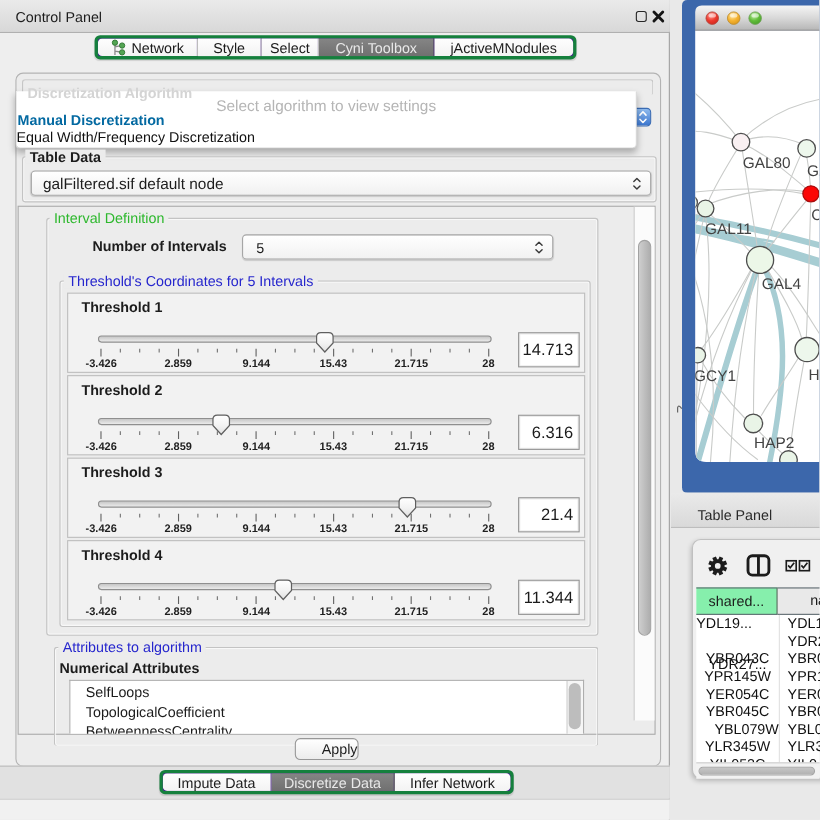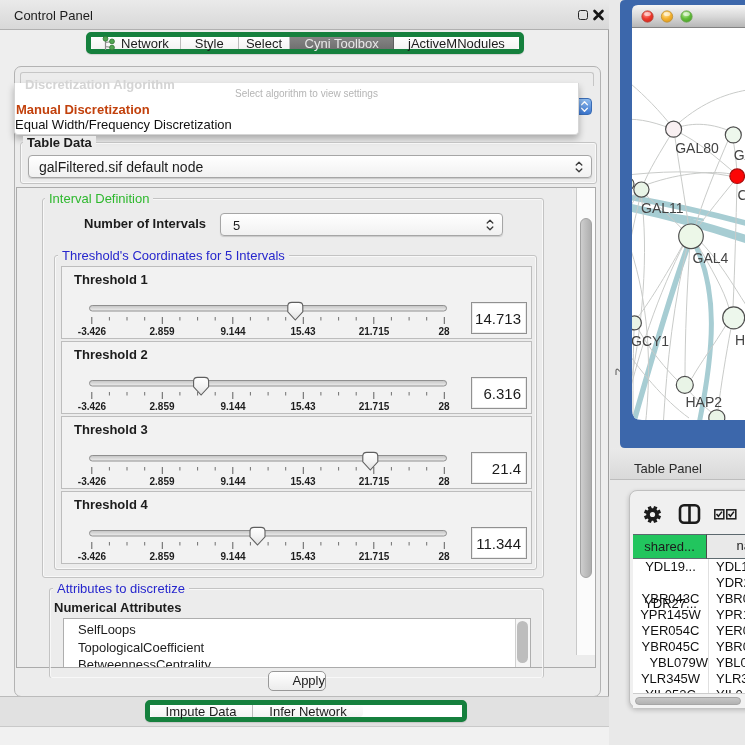--- a/index.html
+++ b/index.html
@@ -6,21 +6,21 @@
 .abs {position:absolute}
 .bold13 {font-weight:bold;font-size:13px}
 .tick {font-weight:bold;font-size:10px;color:#1e1e1e}
 .block {background:#f2f2f2;border:1px solid #bdbdbd}
 .vbox {background:#fff;border:1px solid #919191;box-shadow:inset 0 0 0 1px #ececec;
   font-size:15px;color:#1b1b1b;display:flex;align-items:center;justify-content:flex-end;padding-right:5px}
 .combo {background:linear-gradient(#ffffff,#f1f1f1);border:1px solid #a6a6a6;border-radius:4px;
   box-shadow:0 1px 1px rgba(0,0,0,0.15)}
 .etched {border:1px solid #c3c3c3;border-radius:3px;box-shadow:inset 0 0 0 1px rgba(255,255,255,0.65)}
 .gtitle {background:#ececec;padding:0 4px;line-height:13px}
-.tabbar {background:#ffffff;border:5px solid #15803d;border-radius:5px;display:flex;
+.tabbar {background:#4c1d95;border:3px solid #15803d;border-radius:5px;display:flex;
   box-shadow:0 1px 1px rgba(0,0,0,0.12)}
 .seg {height:100%;display:flex;align-items:center;justify-content:center;
   border-right:1px solid #bcbcbc;background:linear-gradient(#fefefe,#f3f3f3);color:#1b1b1b}
 .seg:first-child {border-radius:4px 0 0 4px}
 .seg:last-child {border-radius:0 4px 4px 0}
 .seg.sel {background:linear-gradient(#858585,#707070);color:#e9e9e9;border-right:1px solid #5f5f5f}
 .trow {font-size:13px;color:#111;height:16px;line-height:16px}
 </style></head>
 <body>
 <svg width="0" height="0" style="position:absolute">
@@ -63,22 +63,22 @@
 <div class="abs" style="left:20px;top:72px;width:574px;height:14px;border-top:1px solid #c6c6c6;border-left:1px solid #c6c6c6;border-right:1px solid #c6c6c6;border-radius:3px 3px 0 0"></div>
 
 <div class="abs" style="left:572px;top:98px;width:20px;height:17px;border-radius:4px;background:linear-gradient(#8fbbee,#3b76cf);border:1px solid #3a6cb4"></div>
 <svg class="abs" style="left:580px;top:100px" width="9" height="13" viewBox="0 0 9 14">
 <path d="M1.5,5 L4.5,1.8 L7.5,5" fill="none" stroke="#fff" stroke-width="1.5" stroke-linecap="round" stroke-linejoin="round"></path>
 <path d="M1.5,9 L4.5,12.2 L7.5,9" fill="none" stroke="#fff" stroke-width="1.5" stroke-linecap="round" stroke-linejoin="round"></path>
   </svg>
 
 <div class="abs" style="left:14px;top:83px;width:565px;height:52px;background:#fff;border:1px solid #d6d6d6;border-top:none;border-radius:0 0 4px 4px;box-shadow:0 4px 7px rgba(0,0,0,0.28)"></div>
 <div class="abs" style="left:25px;top:77px;font-weight:bold;color:#d4d4d4">Discretization Algorithm</div>
-<div class="abs" style="left:24px;top:88px;width:565px;text-align:center;color:#b5b5b5;font-size:10px">Select algorithm to view settings</div>
-<div class="abs" style="left:16px;top:102px;font-weight:bold;color:#c2410c">Manual Discretization</div>
+<div class="abs" style="left:14px;top:88px;width:565px;text-align:center;color:#b5b5b5;font-size:14px">Select algorithm to view settings</div>
+<div class="abs" style="left:16px;top:102px;font-weight:bold;color:#0369a1">Manual Discretization</div>
 <div class="abs" style="left:15px;top:117px;color:#111">Equal Width/Frequency Discretization</div>
 
 <div class="abs etched" style="left:20px;top:142px;width:577px;height:42px"></div>
 <div class="abs gtitle" style="left:23px;top:136px;font-weight:bold">Table Data</div>
 <div class="abs combo" style="left:28px;top:155px;width:564px;height:23px">
 <div class="abs" style="left:10px;top:0;line-height:23px;font-size:14px">galFiltered.sif default node</div>
     <svg class="abs" style="right:8px;top:5px" width="8" height="12" viewBox="0 0 8 12">
 <path d="M1.2,4 L4,1.2 L6.8,4" fill="none" stroke="#3a3a3a" stroke-width="1.3" stroke-linecap="round" stroke-linejoin="round"></path>
 <path d="M1.2,8 L4,10.8 L6.8,8" fill="none" stroke="#3a3a3a" stroke-width="1.3" stroke-linecap="round" stroke-linejoin="round"></path>
     </svg>
@@ -245,35 +245,36 @@
 <div class="abs tick" style="left:-10px;top:58.5px;width:80px;text-align:center">-3.426</div>
     <div class="abs tick" style="left:60px;top:58.5px;width:80px;text-align:center">2.859</div>
     <div class="abs tick" style="left:131px;top:58.5px;width:80px;text-align:center">9.144</div>
     <div class="abs tick" style="left:201px;top:58.5px;width:80px;text-align:center">15.43</div>
     <div class="abs tick" style="left:272px;top:58.5px;width:80px;text-align:center">21.715</div>
     <div class="abs tick" style="left:342px;top:58.5px;width:80px;text-align:center">28</div>
 <div class="abs vbox" style="left:409px;top:35px;width:56px;height:32px">11.344</div>
 </div>
 
 <div class="abs etched" style="left:49px;top:588px;width:495px;height:90px;border-bottom:none"></div>
-<div class="abs gtitle" style="left:53px;top:582px;color:#2626cd">Attributes to discretize</div>
+<div class="abs gtitle" style="left:53px;top:582px;color:#2626cd">Attributes to algorithm</div>
 <div class="abs bold13" style="left:54px;top:600px">Numerical Attributes</div>
 <div class="abs" style="left:63px;top:618px;width:468px;height:49px;background:#fff;border:1px solid #aeaeae;border-bottom:none;overflow:hidden">
 <div class="abs" style="left:14px;top:3px">SelfLoops</div>
 <div class="abs" style="left:14px;top:20.5px">TopologicalCoefficient</div>
 <div class="abs" style="left:14px;top:38px">BetweennessCentrality</div>
 <div class="abs" style="right:0;top:0;width:15px;height:49px;background:#f6f6f6;border-left:1px solid #d0d0d0"></div>
 <div class="abs" style="right:2px;top:2px;width:11px;height:42px;background:#bdbdbd;border-radius:6px"></div>
 </div>
 
 <div class="abs" style="left:268px;top:671px;width:58px;height:20px;background:linear-gradient(#ffffff,#ececec);border:1px solid #989898;border-radius:5px;text-align:right;line-height:18px">Apply</div>
 
 <div class="abs" style="left:0;top:696px;width:609px;height:30px;background:#e1e1e1;border-top:1px solid #bbbbbb"></div>
 <div class="abs tabbar" style="left:145px;top:700px;width:322px;height:22px">
 <div class="seg" style="width:103px">Impute Data</div>
+<div class="seg sel" style="width:117px">Discretize Data</div>
 <div class="seg" style="width:110px;border-right:none">Infer Network</div>
 </div>
 <div class="abs" style="left:0;top:726px;width:609px;height:19px;background:#f1f1f1;border-top:1px solid #c9c9c9"></div>
 
 <div class="abs" style="left:610px;top:0;width:135px;height:745px;background:#e9e9e9"></div>
 <svg class="abs" style="left:614.5px;top:368px" width="6" height="8" viewBox="0 0 6 8">
     <path d="M1,7 L1,2.5 Q1.5,0.5 3,1.5 L4.8,3.5" fill="none" stroke="#666" stroke-width="1.1"></path>
   </svg>
 
 <svg class="abs" style="left:619px;top:0" width="126" height="448" viewBox="0 0 126 448">
@@ -391,25 +392,25 @@
       <rect x="0.8" y="0.8" width="9" height="9" fill="none" stroke="#1c1c1c" stroke-width="1.5"></rect>
       <path d="M2.5,5 L4.4,7.2 L8,2.6" fill="none" stroke="#1c1c1c" stroke-width="1.5"></path>
     </g>
 <g transform="translate(93,11)">
       <rect x="0.8" y="0.8" width="9" height="9" fill="none" stroke="#1c1c1c" stroke-width="1.5"></rect>
       <path d="M2.5,5 L4.4,7.2 L8,2.6" fill="none" stroke="#1c1c1c" stroke-width="1.5"></path>
     </g>
 </svg>
 
 <div class="abs" style="left:633px;top:534px;width:112px;height:159px;background:#ffffff"></div>
-<div class="abs" style="left:633px;top:534px;width:74px;height:25px;background:#22c55e;border-top:1px solid #5c686e;border-bottom:1px solid #5f6b70;border-right:1px solid #4a4a4a;text-align:center;line-height:24px;font-size:13px">shared...</div>
+<div class="abs" style="left:633px;top:534px;width:74px;height:25px;background:#86efac;border-top:1px solid #5c686e;border-bottom:1px solid #5f6b70;border-right:1px solid #4a4a4a;text-align:center;line-height:24px;font-size:13px">shared...</div>
 <div class="abs" style="left:707px;top:534px;width:38px;height:25px;background:#e9e9e9;border-top:1px solid #5c686e;border-bottom:1px solid #5f6b70"></div>
 <div class="abs" style="left:736.5px;top:534px;height:25px;line-height:24px;font-size:13px">name</div>
 <div class="abs" style="left:708px;top:559px;width:1px;height:134px;background:#e0e0e0"></div>
-<div class="abs trow" style="left:633px;top:559.0px;width:75px;text-align:center">YDL19...</div>
+<div class="abs trow" style="left:633px;top:559.0px;width:75px;">YDL19...</div>
 <div class="abs trow" style="left:716px;top:559.0px">YDL1</div>
 <div class="abs trow" style="left:633px;top:596px;width:75px;text-align:center">YDR27...</div>
 <div class="abs trow" style="left:716px;top:575.0px">YDR2</div>
 <div class="abs trow" style="left:633px;top:591.0px;width:75px;text-align:center">YBR043C</div>
 <div class="abs trow" style="left:716px;top:591.0px">YBR0</div>
 <div class="abs trow" style="left:633px;top:607.0px;width:75px;text-align:center">YPR145W</div>
 <div class="abs trow" style="left:716px;top:607.0px">YPR1</div>
 <div class="abs trow" style="left:633px;top:623.0px;width:75px;text-align:center">YER054C</div>
 <div class="abs trow" style="left:716px;top:623.0px">YER0</div>
 <div class="abs trow" style="left:633px;top:639.0px;width:75px;text-align:center">YBR045C</div>

